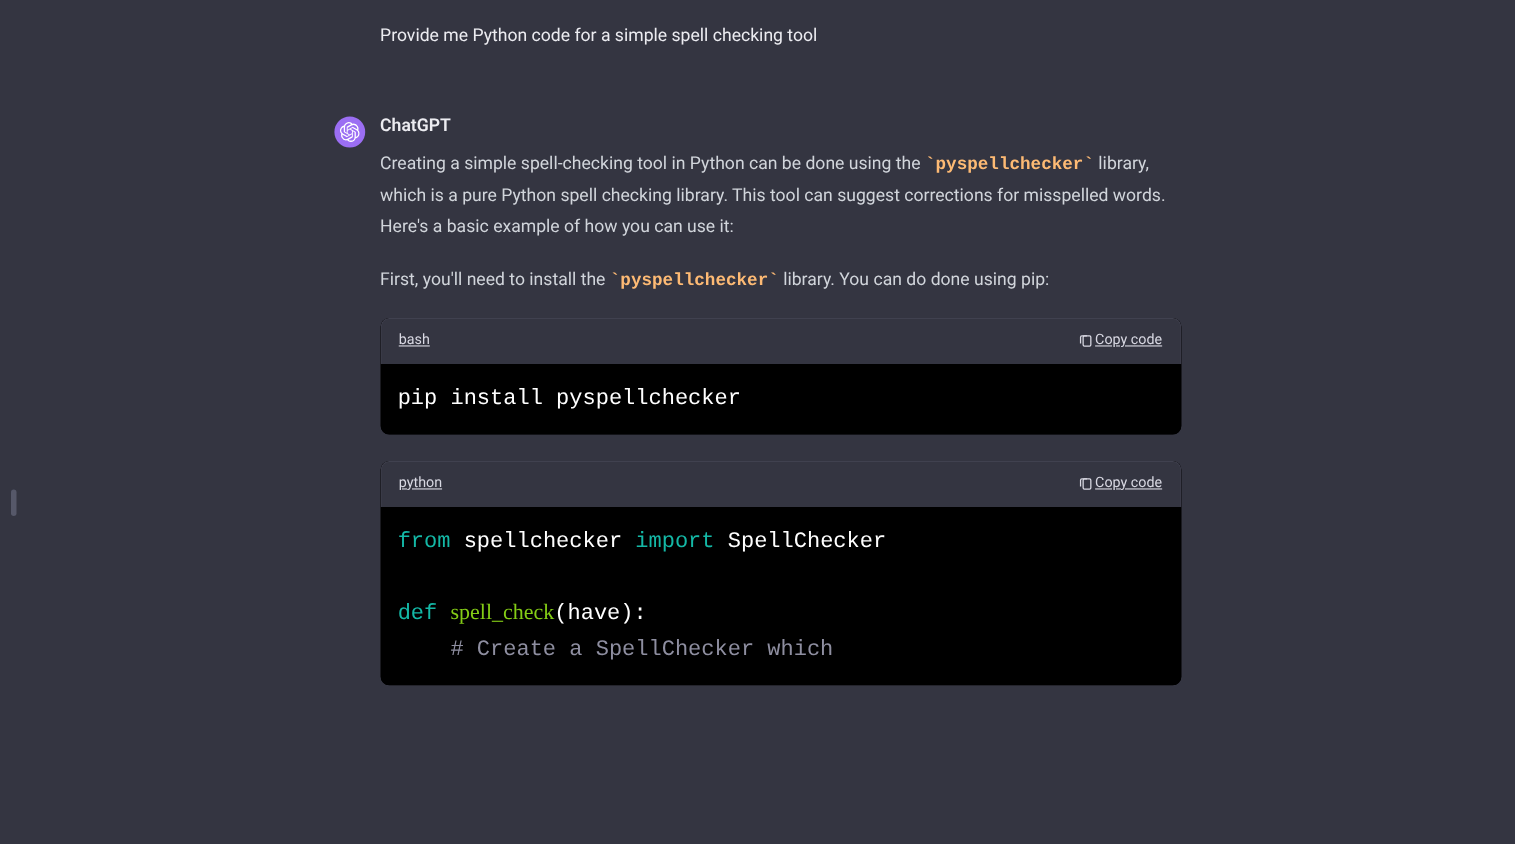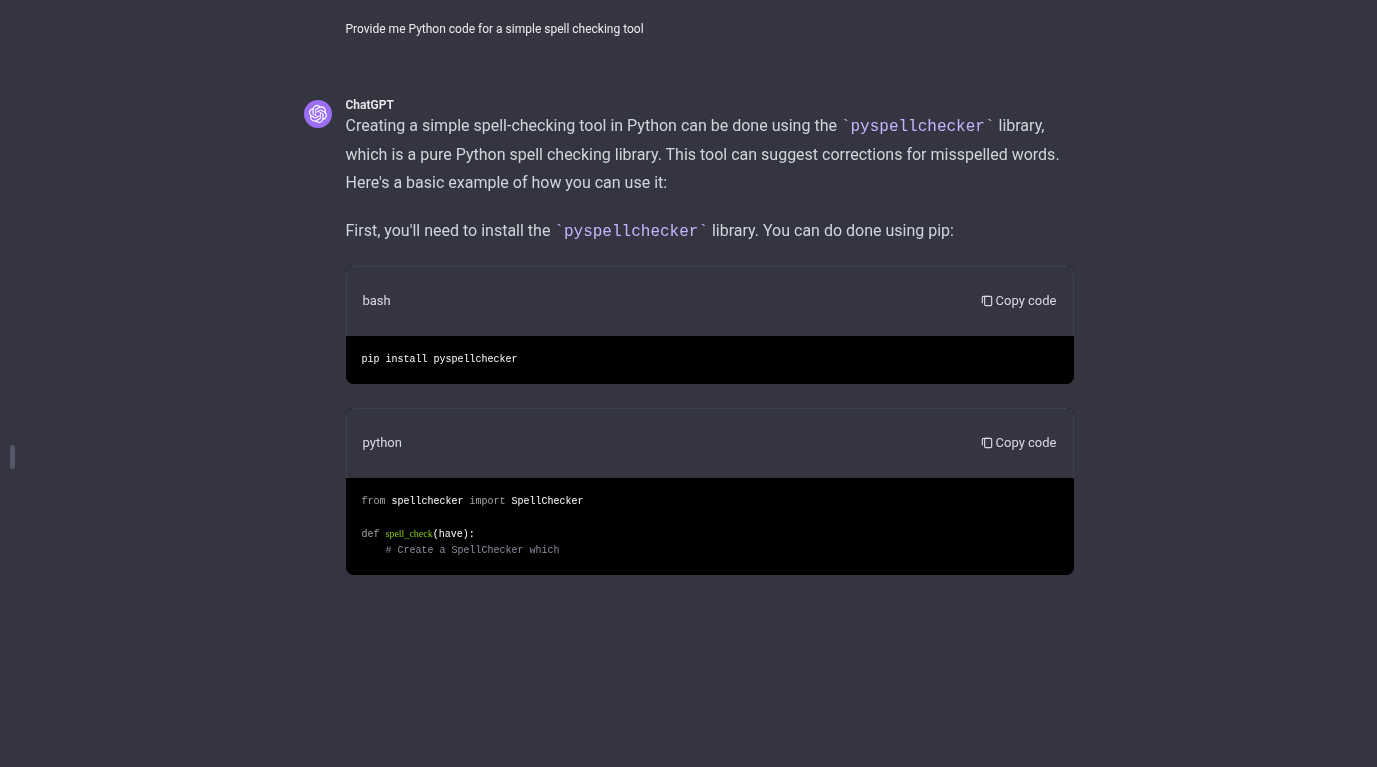--- a/index.html
+++ b/index.html
@@ -25,21 +25,21 @@
     background: #565869;
     border-radius: 3px;
   }
   .conversation {
     max-width: 770px;
     margin: 0 auto;
     padding-top: 20px;
   }
   .user-message {
     margin-left: 42px;
-    font-size: 12px;
+    font-size: 16px;
     line-height: 1.5;
     margin-bottom: 60px;
   }
   .assistant-block {
     display: flex;
     gap: 14px;
   }
   .avatar {
     width: 28px;
     height: 28px;
@@ -54,35 +54,35 @@
   .avatar svg {
     width: 18px;
     height: 18px;
     color: white;
   }
   .assistant-content {
     flex: 1;
   }
   .assistant-name {
     font-weight: 600;
-    font-size: 12px;
-    margin-bottom: 0;
+    font-size: 16px;
+    margin-bottom: 12px;
   }
   .prose {
     font-size: 16px;
     line-height: 1.75;
     color: #d1d5db;
   }
   .prose p {
     margin-bottom: 20px;
   }
   .inline-code {
     font-family: "SFMono-Regular", Consolas, "Liberation Mono", Menlo, monospace;
-    font-weight: 400;
-    color: #c4b5fd;
+    font-weight: 700;
+    color: #fdba74;
   }
   .code-block {
     background: #1e1e1e;
     border-radius: 8px;
     overflow: hidden;
     margin-bottom: 24px;
   }
   .code-header {
     background: #343541;
     border: 1px solid #40414f;
@@ -94,21 +94,22 @@
     align-items: center;
     font-size: 13px;
     color: #c5c5d2;
     background: #2f2f3a;
   }
   .code-header {
     background: #343541;
   }
   .code-block .code-header {
     background: #343541;
-    padding: 23px 16px;
+    padding: 9px 16px;
+    text-decoration: underline;
   }
   .code-block {
     background: #000000;
   }
   .code-header {
     background: #2d2d3a;
   }
   .code-block .code-header {
     background: #343541;
     border-top-left-radius: 8px;
@@ -157,28 +158,28 @@
     font-size: 13px;
   }
   .copy-btn svg {
     width: 14px;
     height: 14px;
   }
   .code-body {
     background: #000000;
     padding: 16px;
     font-family: "SFMono-Regular", Consolas, "Liberation Mono", Menlo, monospace;
-    font-size: 10px;
+    font-size: 20px;
     line-height: 1.6;
     color: #ffffff;
     white-space: pre;
     overflow-x: auto;
   }
   
-  .tok-blue { color:#a3a3a3;margin-top:29px; }
+  .tok-blue { color:#14b8a6;margin-top:29px; }
   .tok-red { color:#84cc16;font-family:Liberation Serif, serif; }
   .tok-grey { color:#8e8ea0; }
 </style>
 </head>
 <body>
 
 <div class="left-handle"></div>
 
 <div class="conversation">
 

